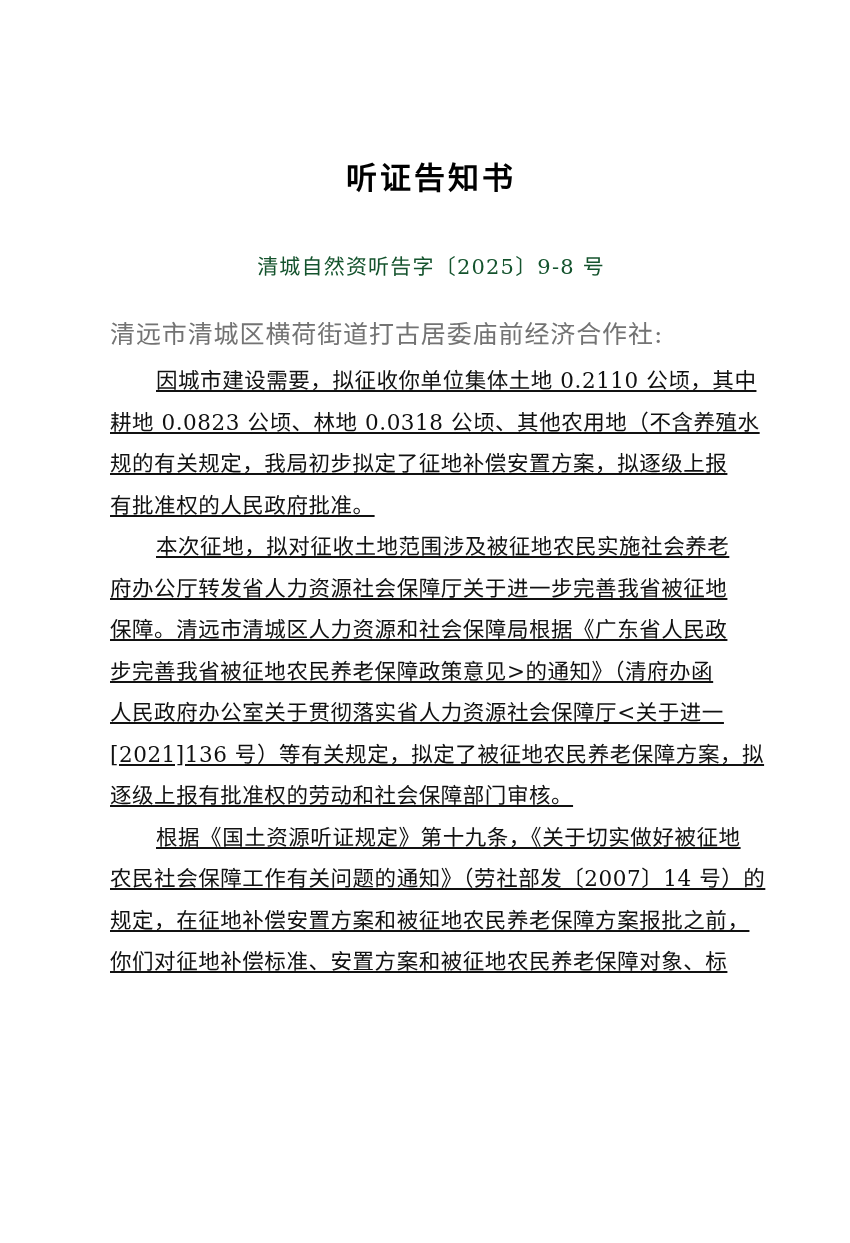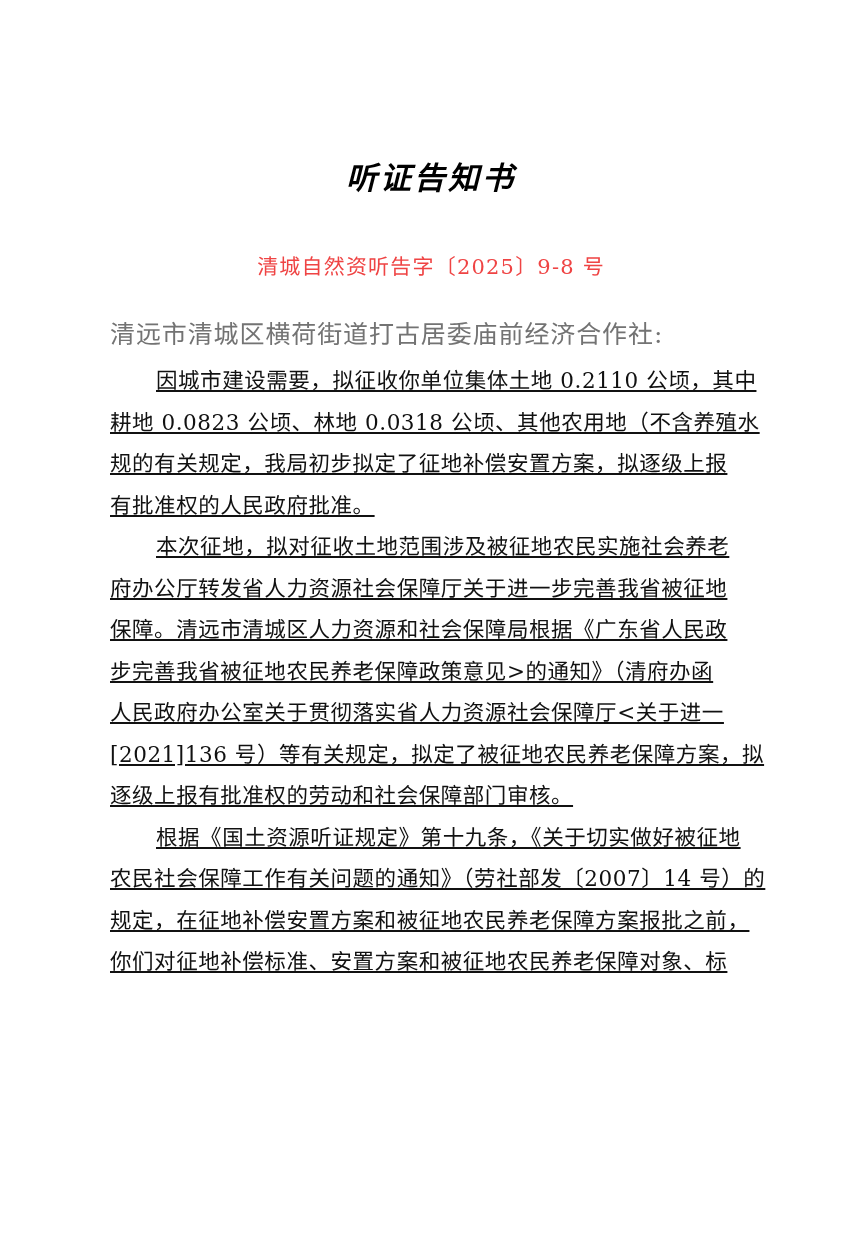--- a/index.html
+++ b/index.html
@@ -28,32 +28,31 @@
     left: 110px;
     top: 160px;
     width: 642px;
     text-align: center;
     font-family: "DejaVu Sans", "Liberation Sans", sans-serif;
     font-weight: 700;
     font-size: 31px;
     letter-spacing: 3px;
     color: #000000;
     line-height: 1.2;
-    font-style: italic;
   }
   .doc-number {
     position: absolute;
     left: 110px;
     top: 252px;
     width: 642px;
     text-align: center;
     font-size: 21px;
     letter-spacing: 1.2px;
     line-height: 1.5;
-    color: #ef4444;
+    color: #14532d;
   }
   .addressee {
     position: absolute;
     left: 110px;
     top: 316px;
     width: 660px;
     font-size: 25px;
     letter-spacing: 0.9px;
     line-height: 1.5;
     color: #737373;

